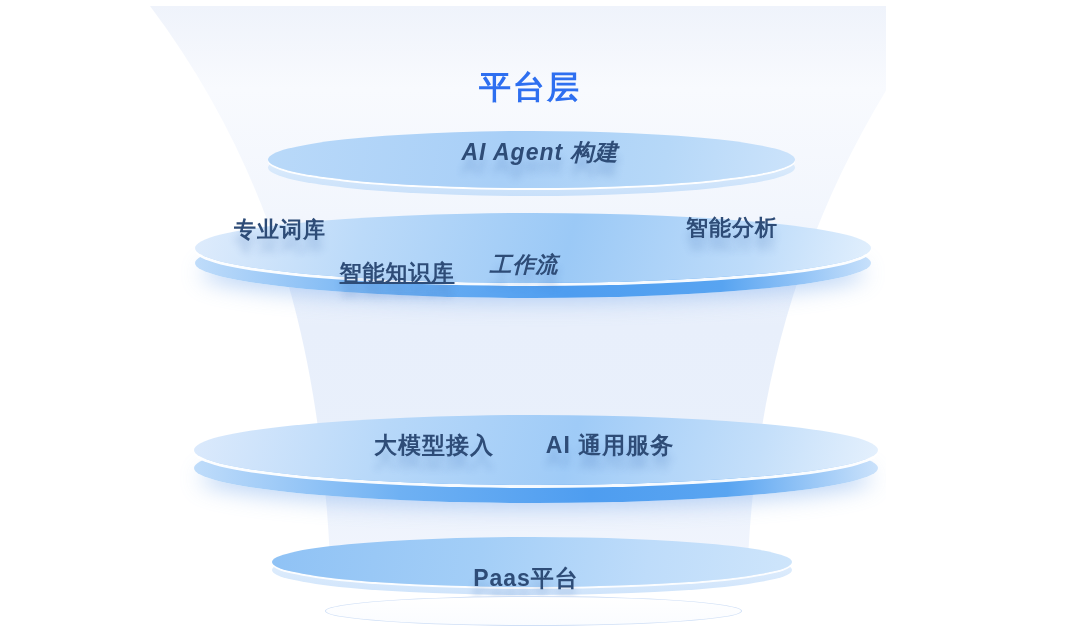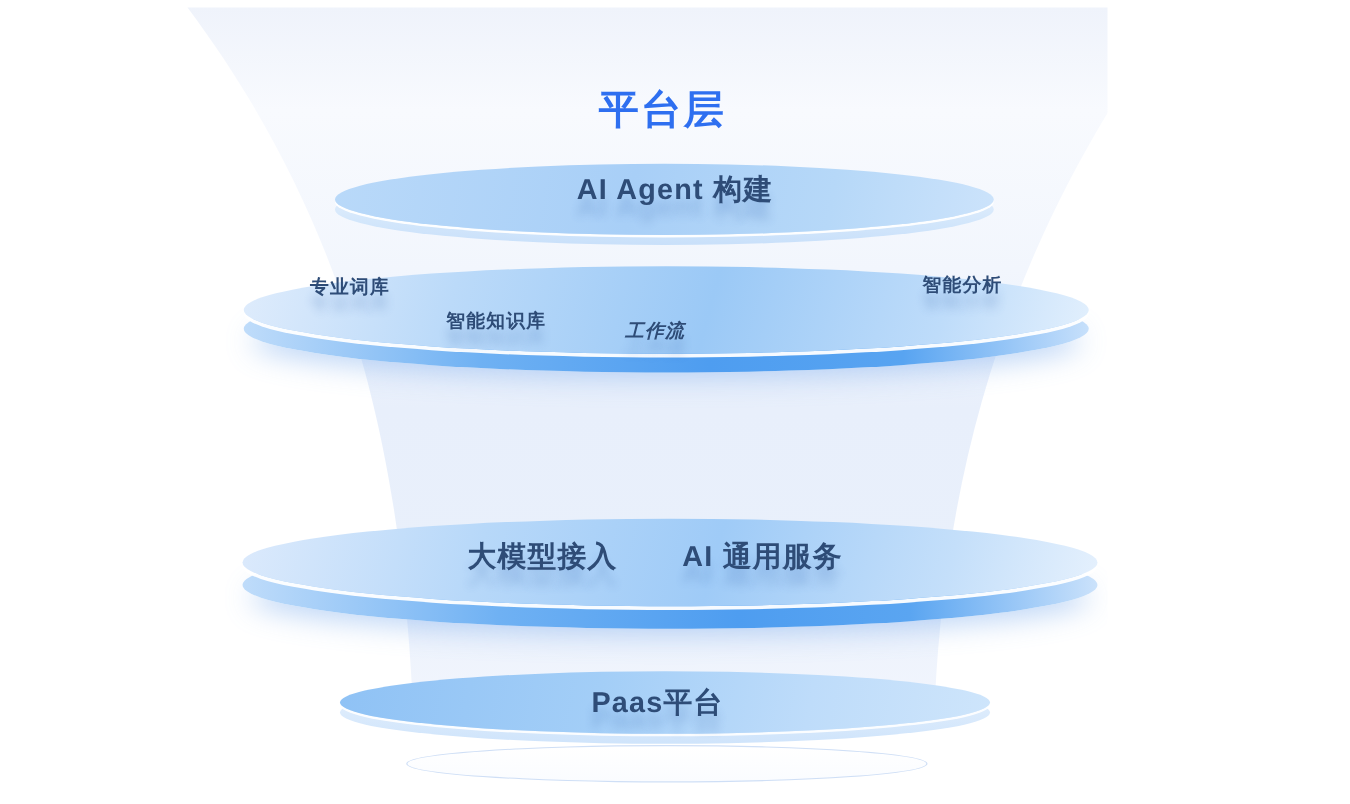--- a/index.html
+++ b/index.html
@@ -45,21 +45,21 @@
   
   .ring{left:325px;top:596px;width:415px;height:28px;
     border:1.5px solid #CFDFF6;border-radius:50%;
     background:linear-gradient(180deg,#FFFFFF 0%,#FAFCFF 100%);}
   
   .disc-label{
     position:absolute;transform:translate(-50%,-50%);white-space:nowrap;
     color:var(--label-navy,#2E4C77);font-weight:600;letter-spacing:1px;
     text-shadow:0 13px 7px rgba(62,110,180,0.24);
   }
-  .fs20{font-size:15px;} .fs23{font-size:23px;}
+  .fs20{font-size:22px;} .fs23{font-size:23px;}
 </style>
 </head>
 <body>
 
 <div class="stage" style="--title-blue: #2E6FF0; --label-navy: #2E4C77; --disc-deep-blue: #4E9DF0; --disc-light-blue: #B7D8F9; --funnel-tint: #E8EFFB;">
 
   <svg class="funnel" width="1080" height="643" viewBox="0 0 1080 643" aria-hidden="true">
     <defs>
       <linearGradient id="fg" x1="0" y1="0" x2="0" y2="1">
         <stop offset="0" stop-color="#EFF3FB"></stop>
@@ -70,34 +70,34 @@
         <stop offset="1" stop-color="#F1F5FD"></stop>
       </linearGradient>
     </defs>
     <path d="M150,6 L943,6 C813,180 758,360 748,558 L330,558 C320,360 280,180 150,6 Z" fill="url(#fg)"></path>
   </svg>
 
   <div class="layer-title" style="left:530px;top:66px;">平台层</div>
 
   <div class="ell e1-rim"></div>
   <div class="ell e1-top"></div>
-  <div class="disc-label fs23" style="left:540px;top:152px;">AI Agent 构建</div>
+  <div class="disc-label fs23" style="left:540px;top:152px;font-style:italic;">AI Agent 构建</div>
 
   <div class="ell d2-side"></div>
   <div class="ell d2-top"></div>
   <div class="disc-label fs20" style="left:280px;top:230px;">专业词库</div>
-  <div class="disc-label fs20" style="left:397px;top:257px;">智能知识库</div>
+  <div class="disc-label fs20" style="left:397px;top:273px;text-decoration:underline;">智能知识库</div>
   <div class="disc-label fs20" style="left:524px;top:265px;font-style:italic;">工作流</div>
-  <div class="disc-label fs20" style="left:770px;top:228px;text-align:center;">智能分析</div>
+  <div class="disc-label fs20" style="left:732px;top:228px;text-align:center;">智能分析</div>
 
 
   <div class="ell d3-side"></div>
   <div class="ell d3-top"></div>
   <div class="disc-label fs23" style="left:610px;top:445px;">AI 通用服务</div>
   <div class="disc-label fs23" style="left:434px;top:445px;">大模型接入</div>
 
   <div class="ell p-rim"></div>
   <div class="ell p-top"></div>
-  <div class="disc-label fs23" style="left:526px;top:562px;">Paas平台</div>
+  <div class="disc-label fs23" style="left:526px;top:578px;">Paas平台</div>
 
   <div class="ell ring"></div>
 
 </div>
 
 </body></html>

